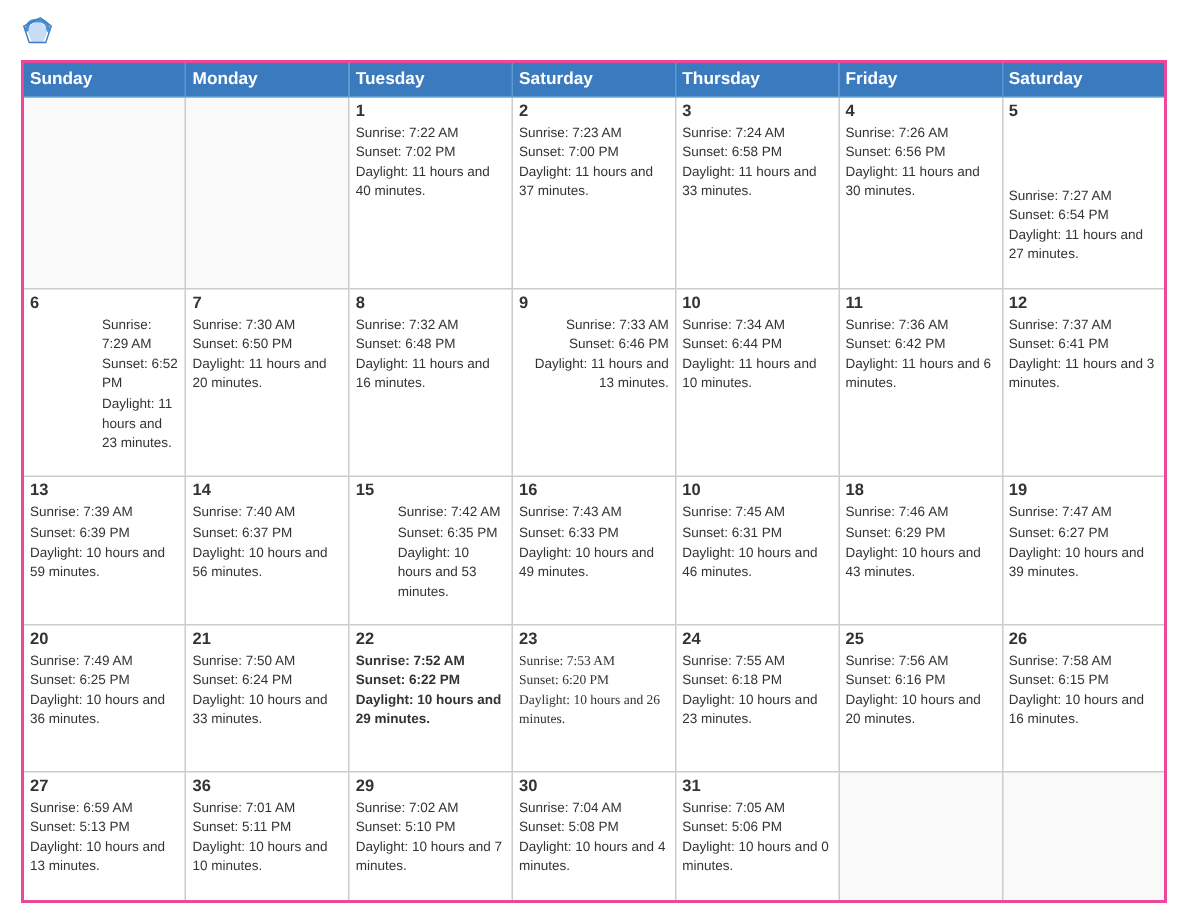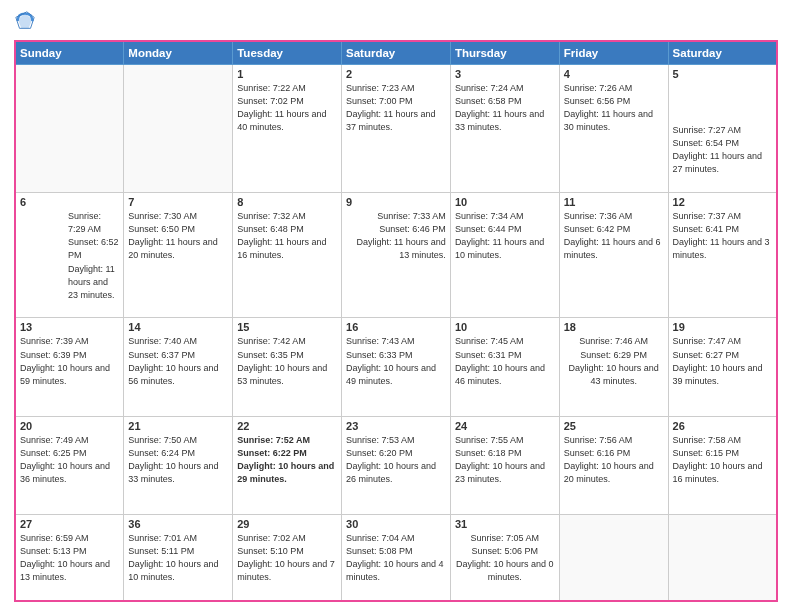--- a/index.html
+++ b/index.html
@@ -232,39 +232,39 @@
 Daylight: 10 hours and 59 minutes.</div>
           </td>
           <td>
             <span class="day-num">14</span>
             <div class="day-info" style="white-space: pre-line;">Sunrise: 7:40 AM
 Sunset: 6:37 PM
 Daylight: 10 hours and 56 minutes.</div>
           </td>
           <td>
             <span class="day-num">15</span>
-            <div class="day-info" style="white-space: pre-line;">Sunrise: 7:42 AM
+            <div class="day-info" style="white-space: pre-line; margin-left: 28px;">Sunrise: 7:42 AM
 Sunset: 6:35 PM
 Daylight: 10 hours and 53 minutes.</div>
           </td>
           <td>
             <span class="day-num">16</span>
             <div class="day-info" style="white-space: pre-line;">Sunrise: 7:43 AM
 Sunset: 6:33 PM
 Daylight: 10 hours and 49 minutes.</div>
           </td>
           <td>
             <span class="day-num">10</span>
             <div class="day-info" style="white-space: pre-line;">Sunrise: 7:45 AM
 Sunset: 6:31 PM
 Daylight: 10 hours and 46 minutes.</div>
           </td>
           <td>
             <span class="day-num">18</span>
-            <div class="day-info" style="white-space: pre-line; text-align: center;">Sunrise: 7:46 AM
+            <div class="day-info" style="white-space: pre-line;">Sunrise: 7:46 AM
 Sunset: 6:29 PM
 Daylight: 10 hours and 43 minutes.</div>
           </td>
           <td>
             <span class="day-num">19</span>
             <div class="day-info" style="white-space: pre-line;">Sunrise: 7:47 AM
 Sunset: 6:27 PM
 Daylight: 10 hours and 39 minutes.</div>
           </td>
         </tr>
@@ -282,21 +282,21 @@
 Daylight: 10 hours and 33 minutes.</div>
           </td>
           <td>
             <span class="day-num">22</span>
             <div class="day-info" style="white-space: pre-line; font-weight: bold;">Sunrise: 7:52 AM
 Sunset: 6:22 PM
 Daylight: 10 hours and 29 minutes.</div>
           </td>
           <td>
             <span class="day-num">23</span>
-            <div class="day-info" style="white-space: pre-line;">Sunrise: 7:53 AM
+            <div class="day-info" style="white-space: pre-line; font-family: Liberation Serif, serif;">Sunrise: 7:53 AM
 Sunset: 6:20 PM
 Daylight: 10 hours and 26 minutes.</div>
           </td>
           <td>
             <span class="day-num">24</span>
             <div class="day-info" style="white-space: pre-line;">Sunrise: 7:55 AM
 Sunset: 6:18 PM
 Daylight: 10 hours and 23 minutes.</div>
           </td>
           <td>
@@ -332,21 +332,21 @@
 Daylight: 10 hours and 7 minutes.</div>
           </td>
           <td>
             <span class="day-num">30</span>
             <div class="day-info" style="white-space: pre-line;">Sunrise: 7:04 AM
 Sunset: 5:08 PM
 Daylight: 10 hours and 4 minutes.</div>
           </td>
           <td>
             <span class="day-num">31</span>
-            <div class="day-info" style="white-space: pre-line; text-align: center;">Sunrise: 7:05 AM
+            <div class="day-info" style="white-space: pre-line;">Sunrise: 7:05 AM
 Sunset: 5:06 PM
 Daylight: 10 hours and 0 minutes.</div>
           </td>
           <td class="empty"></td>
           <td class="empty"></td>
         </tr>
       </tbody>
   </table>
 </div>
 

